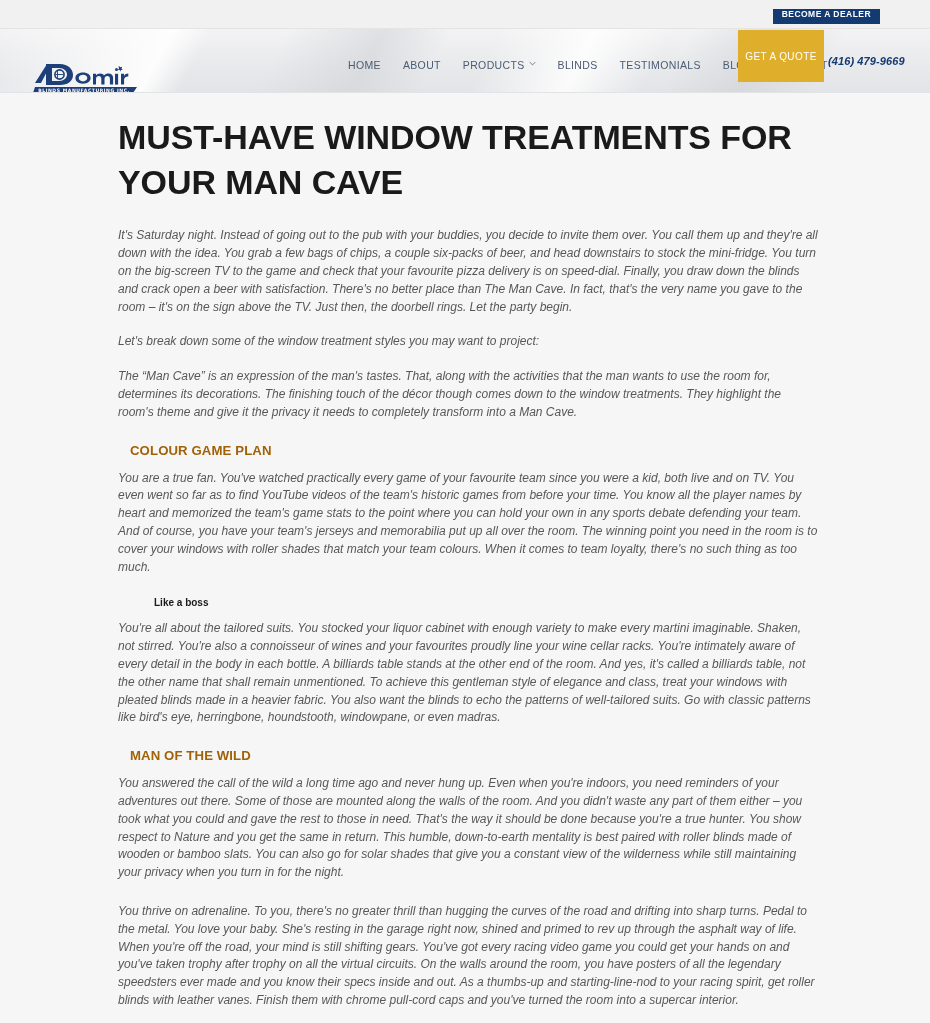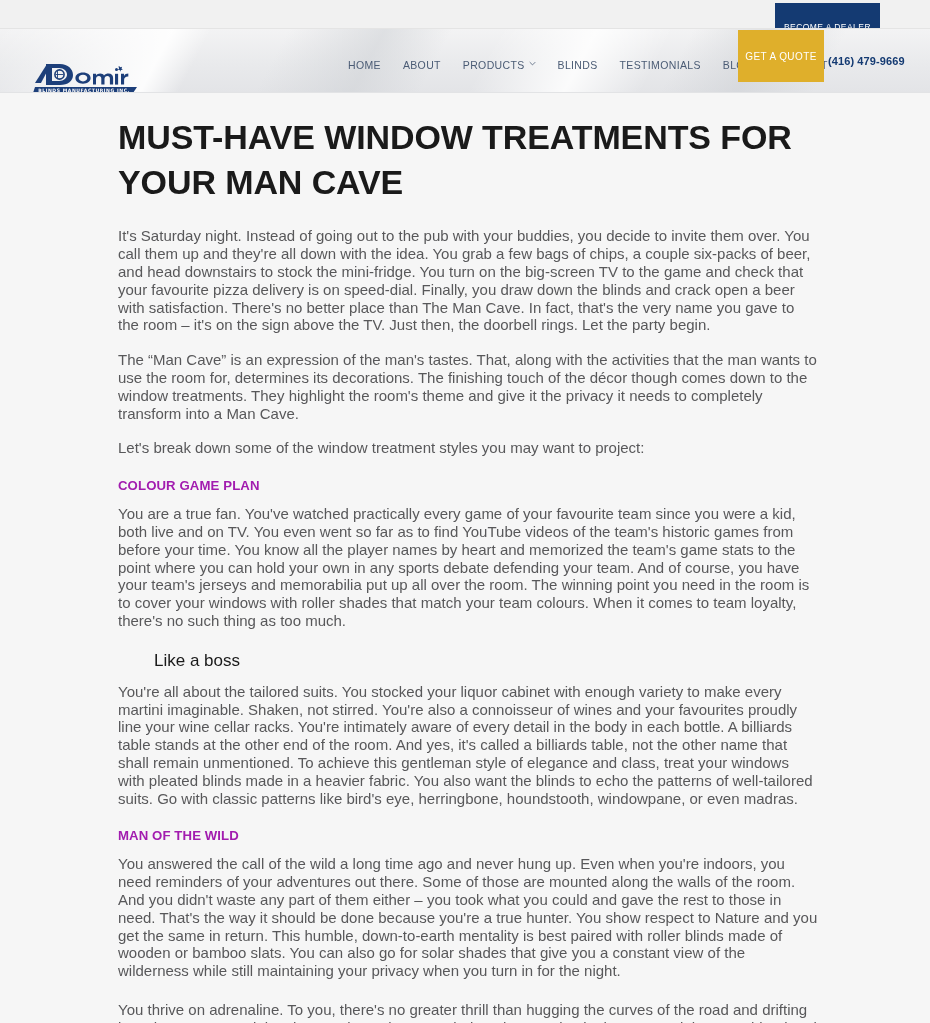--- a/index.html
+++ b/index.html
@@ -26,23 +26,23 @@
   .topbar-inner {
     position: absolute;
     right: 50px;
     top: 3px;
   }
   .dealer-btn {
     display: inline-block;
     background: #143a72;
     color: #ffffff;
     font-size: 8.5px;
-    font-weight: normal;
+    font-weight: bold;
     letter-spacing: 0.45px;
-    padding: 20px 9px 5px 9px;
+    padding: 1px 9px 5px 9px;
     line-height: 1;
     cursor: pointer;
     white-space: nowrap;
   }
 
   
   .header {
     position: relative;
     height: 63px;
     background:
@@ -116,53 +116,55 @@
     top: 0;
     height: 63px;
     display: flex;
     align-items: center;
     font-size: 11px;
     font-weight: bold;
     color: #143a72;
     letter-spacing: 0.1px;
     cursor: pointer;
     white-space: nowrap;
+    font-style: italic;
   }
 
   
   .article {
     padding: 22px 100px 0 118px;
   }
   .post-title {
     font-size: 34px;
     line-height: 1.33;
     font-weight: bold;
     color: #1a1a1a;
     letter-spacing: -0.1px;
     margin: 0 0 22px 0;
     text-transform: uppercase;
   }
   .body-p {
-    font-size: 15px;
+    font-size: 12px;
     line-height: 17.8px;
     color: #58585a;
     margin: 0 12px 17px 0;
     text-align: left;
+    font-style: italic;
   }
   h2.sec {
     font-size: 13.2px;
     font-weight: bold;
-    color: #a21caf;
+    color: #a16207;
     letter-spacing: 0.1px;
-    margin: 0 0 12px 0;
+    margin: 0 0 12px 12px;
     text-transform: uppercase;
   }
   h3.sec-sm {
-    font-size: 17px;
-    font-weight: normal;
+    font-size: 10px;
+    font-weight: bold;
     color: #1a1a1a;
     margin: 0 0 12px 0;
     padding-left: 36px;
   }
   .sec-wrap { margin-top: 21px; }
 </style>
 </head>
 <body>
 
 <div class="topbar">
@@ -224,22 +226,22 @@
 
   <div class="quote-btn">GET A QUOTE</div>
   <div class="phone">(416) 479-9669</div>
 </div>
 
 <div class="article">
 
   <h1 class="post-title">MUST-HAVE WINDOW TREATMENTS FOR YOUR MAN CAVE</h1>
 
   <p class="body-p">It's Saturday night. Instead of going out to the pub with your buddies, you decide to invite them over. You call them up and they're all down with the idea. You grab a few bags of chips, a couple six-packs of beer, and head downstairs to stock the mini-fridge. You turn on the big-screen TV to the game and check that your favourite pizza delivery is on speed-dial. Finally, you draw down the blinds and crack open a beer with satisfaction. There's no better place than The Man Cave. In fact, that's the very name you gave to the room – it's on the sign above the TV. Just then, the doorbell rings. Let the party begin.</p>
+  <p class="body-p">Let's break down some of the window treatment styles you may want to project:</p>
   <p class="body-p">The “Man Cave” is an expression of the man's tastes. That, along with the activities that the man wants to use the room for, determines its decorations. The finishing touch of the décor though comes down to the window treatments. They highlight the room's theme and give it the privacy it needs to completely transform into a Man Cave.</p>
-  <p class="body-p">Let's break down some of the window treatment styles you may want to project:</p>
 
   <div class="sec-wrap">
     <h2 class="sec">COLOUR GAME PLAN</h2>
     <p class="body-p">You are a true fan. You've watched practically every game of your favourite team since you were a kid, both live and on TV. You even went so far as to find YouTube videos of the team's historic games from before your time. You know all the player names by heart and memorized the team's game stats to the point where you can hold your own in any sports debate defending your team. And of course, you have your team's jerseys and memorabilia put up all over the room. The winning point you need in the room is to cover your windows with roller shades that match your team colours. When it comes to team loyalty, there's no such thing as too much.</p>
   </div>
 
   <div class="sec-wrap">
     <h3 class="sec-sm"> Like a boss</h3>
     <p class="body-p">You're all about the tailored suits. You stocked your liquor cabinet with enough variety to make every martini imaginable. Shaken, not stirred. You're also a connoisseur of wines and your favourites proudly line your wine cellar racks. You're intimately aware of every detail in the body in each bottle. A billiards table stands at the other end of the room. And yes, it's called a billiards table, not the other name that shall remain unmentioned. To achieve this gentleman style of elegance and class, treat your windows with pleated blinds made in a heavier fabric. You also want the blinds to echo the patterns of well-tailored suits. Go with classic patterns like bird's eye, herringbone, houndstooth, windowpane, or even madras.</p>
   </div>

